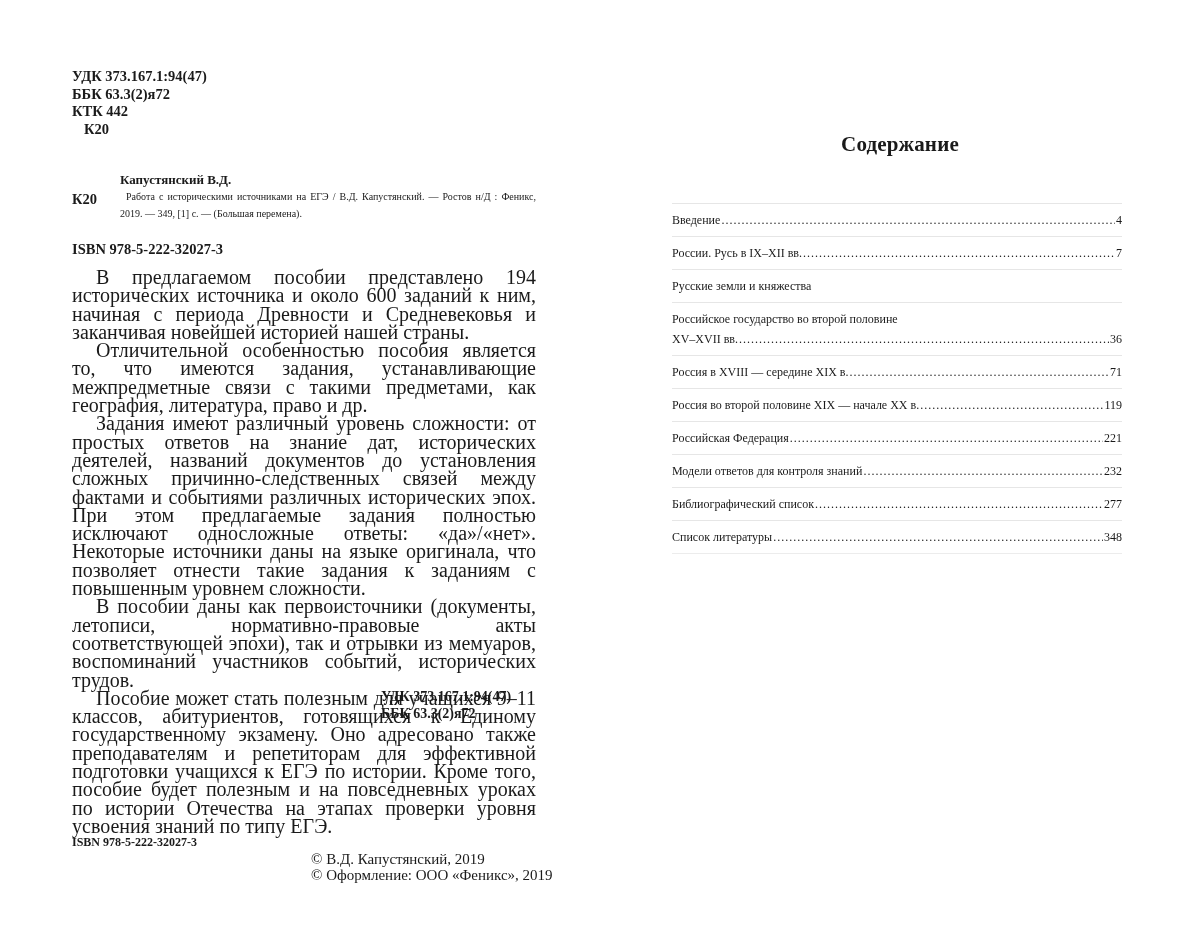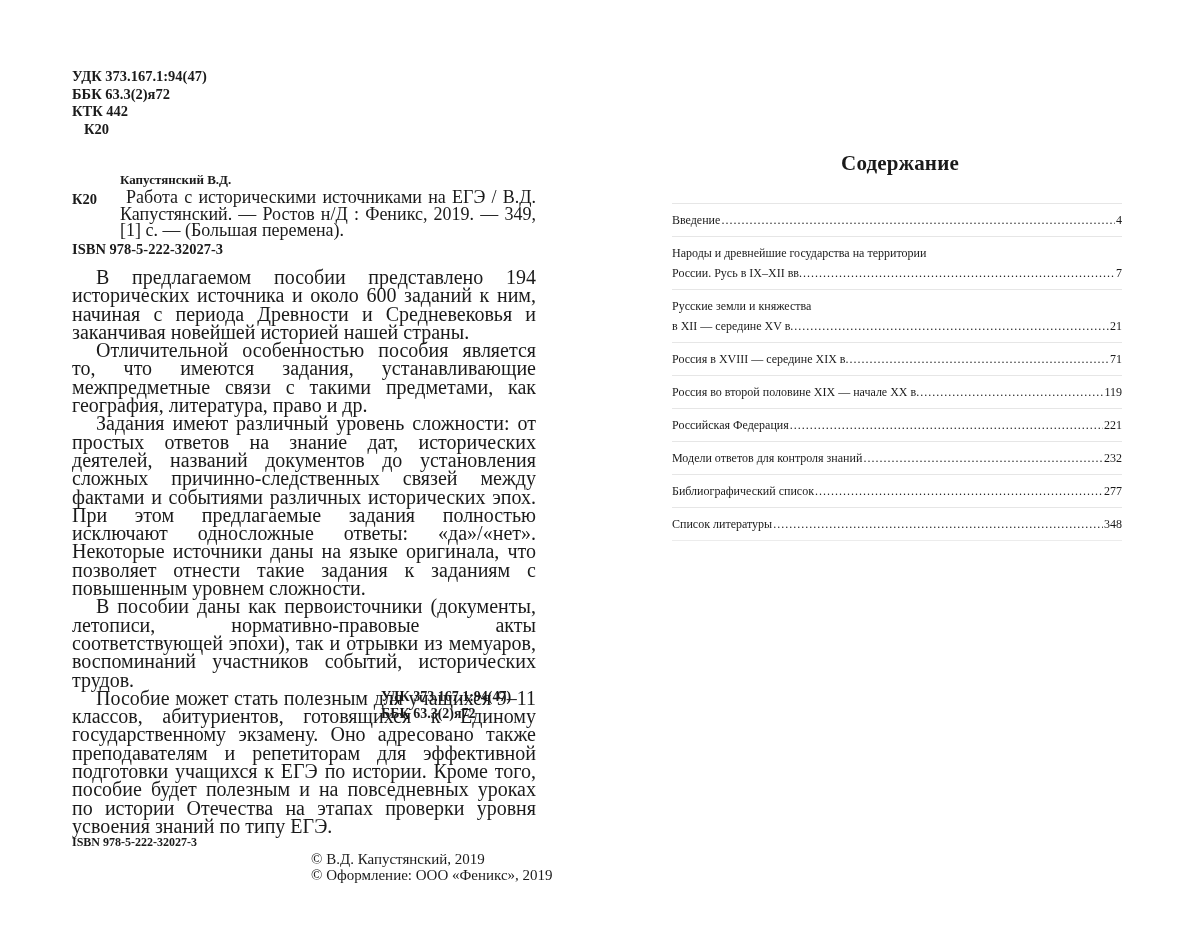--- a/index.html
+++ b/index.html
@@ -46,21 +46,21 @@
     .biblio .mark {
       position: absolute;
       left: 0; top: 19px;
       font-size: 14.5px;
       font-weight: bold;
     }
     .biblio .desc {
       position: absolute;
       left: 48px; top: 17px;
       width: 416px;
-      font-size: 18px;
+      font-size: 10px;
       line-height: 16.5px;
       text-align: justify;
       text-indent: 6px;
     }
     .isbn-top {
       position: absolute;
       left: 72px; top: 241px;
       font-size: 14.5px;
       font-weight: bold;
     }
@@ -98,21 +98,21 @@
 
     
     .right-page {
       position: absolute;
       left: 600px; top: 0;
       width: 600px; height: 935px;
     }
     .toc-title {
       position: absolute;
       left: 0; width: 600px;
-      top: 151px;
+      top: 132px;
       text-align: center;
       font-size: 21px;
       font-weight: bold;
       letter-spacing: 0.2px;
     }
     .toc {
       position: absolute;
       left: 72px; top: 203px;
       width: 450px;
       margin: 0; padding: 0;
@@ -190,33 +190,35 @@
   <div class="toc-title sans">Содержание</div>
   <ul class="toc serif" id="toc-list">
       <li class="toc-item">
         <div class="toc-line">
           <span class="txt">Введение</span>
           <span class="leader"></span>
           <span class="page">4</span>
         </div>
       </li>
       <li class="toc-item">
-        <span class="toc-first-line">Народы и древнейшие государства на территории</span>
         <div class="toc-line">
           <span class="txt">России. Русь в IX–XII вв.</span>
           <span class="leader"></span>
           <span class="page">7</span>
         </div>
       </li>
       <li class="toc-item">
         <span class="toc-first-line">Русские земли и княжества</span>
-        <div class="toc-line">
-          <span class="txt">в XII — середине XV в.</span>
-          <span class="leader"></span>
-          <span class="page">21</span>
+      </li>
+      <li class="toc-item">
+        <span class="toc-first-line">Российское государство во второй половине</span>
+        <div class="toc-line">
+          <span class="txt">XV–XVII вв.</span>
+          <span class="leader"></span>
+          <span class="page">36</span>
         </div>
       </li>
       <li class="toc-item">
         <div class="toc-line">
           <span class="txt">Россия в XVIII — середине XIX в.</span>
           <span class="leader"></span>
           <span class="page">71</span>
         </div>
       </li>
       <li class="toc-item">

